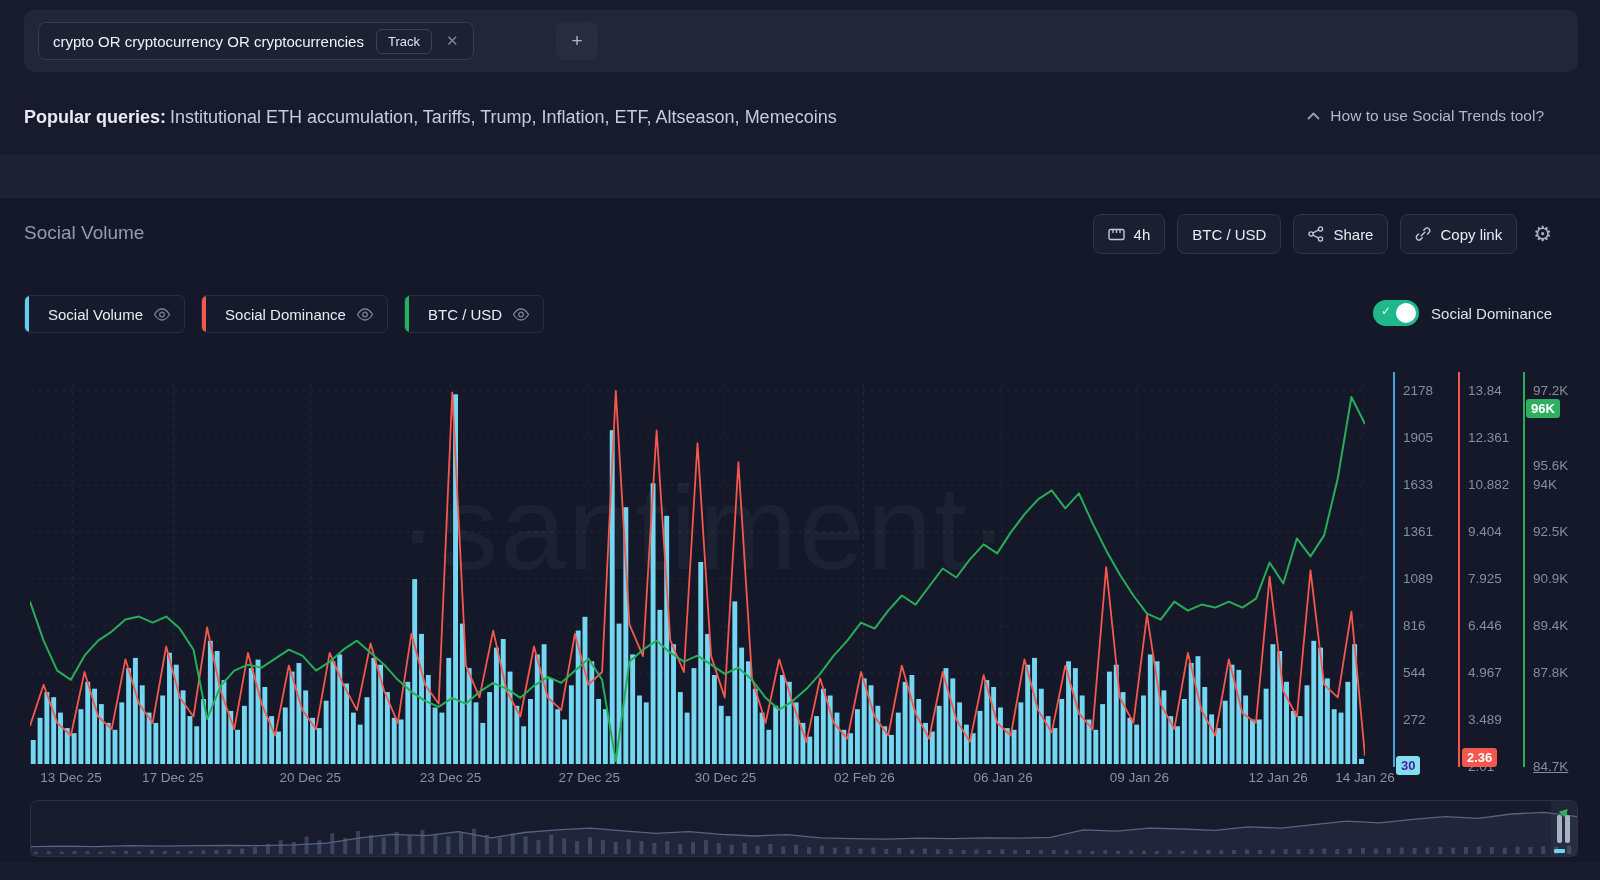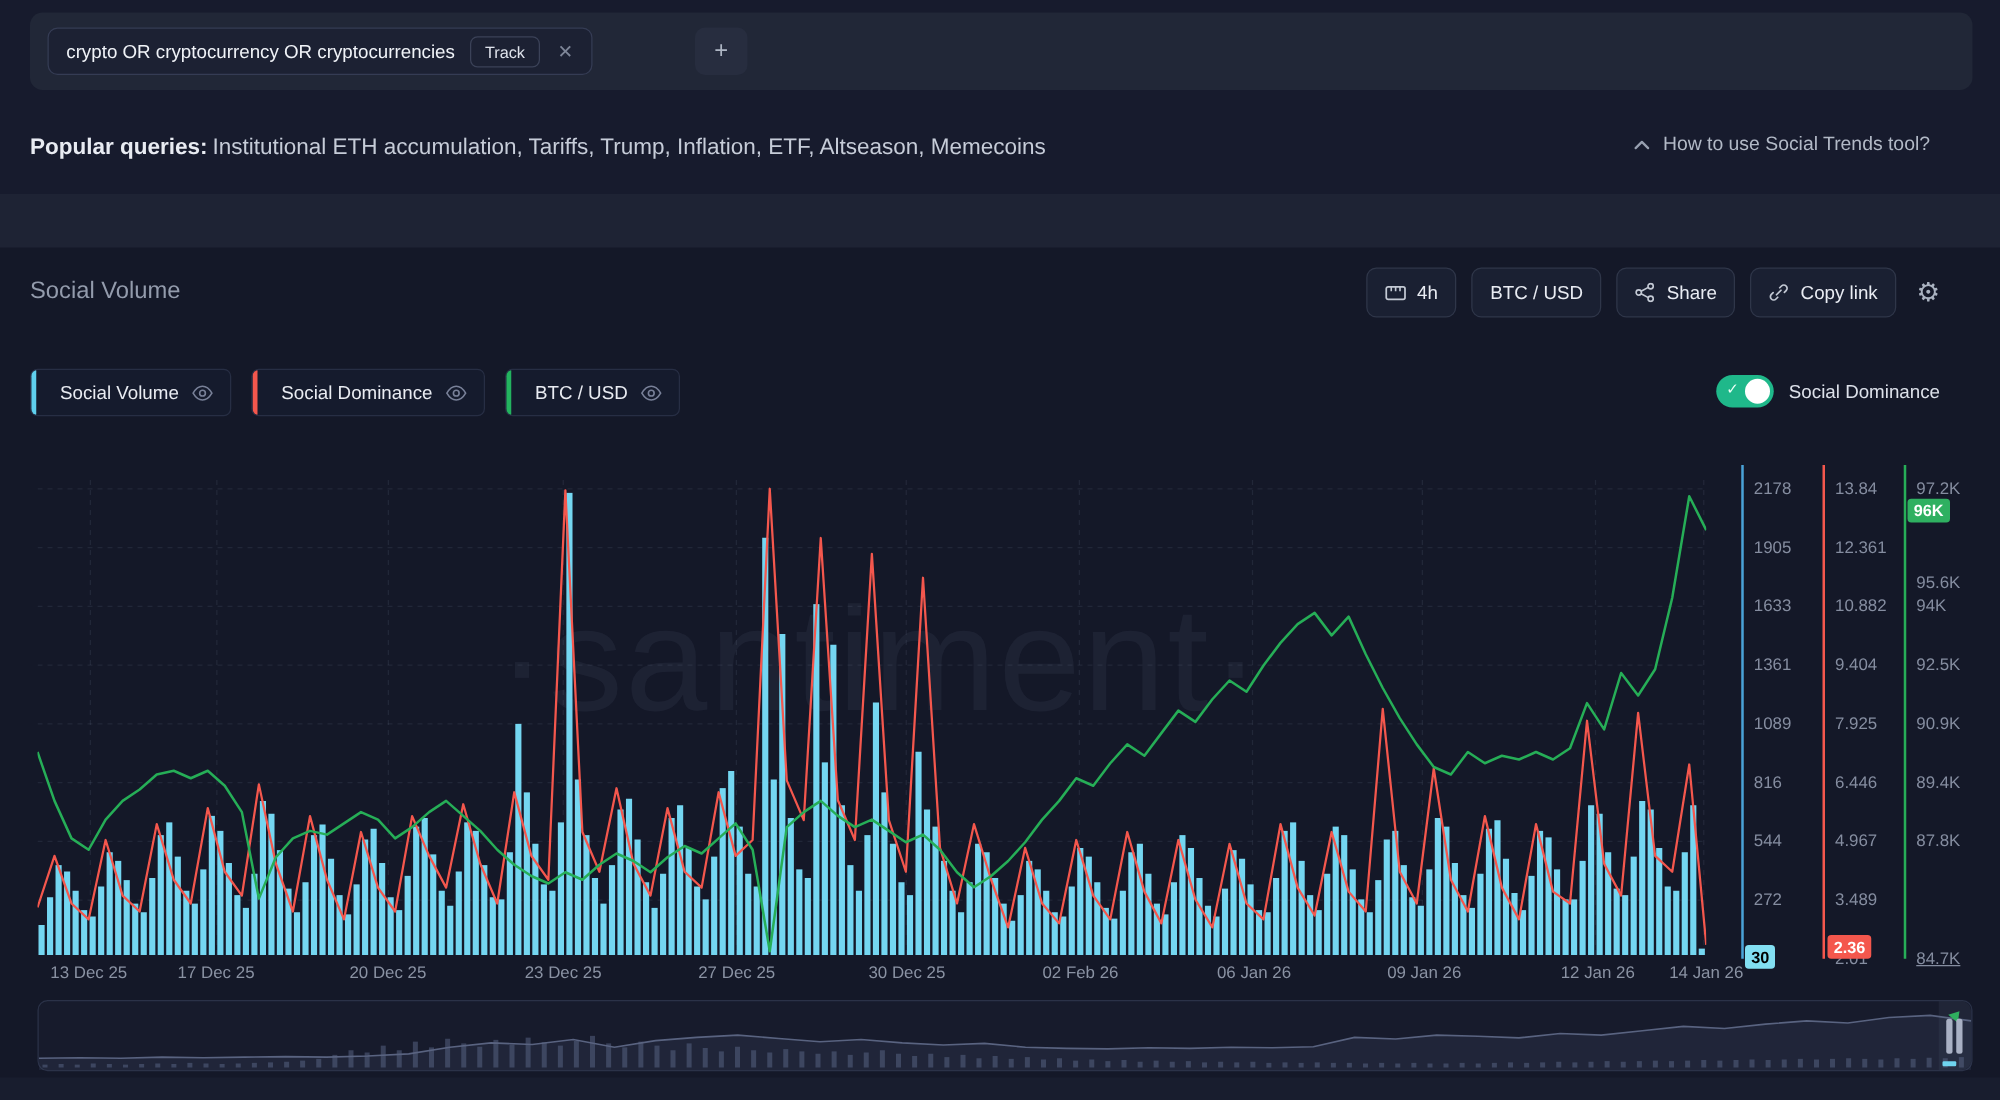--- a/index.html
+++ b/index.html
@@ -377,21 +377,21 @@
     </svg>
 <div class="rail" style="left: 1393px; background: rgb(74, 162, 216);"></div>
     <div class="tick-label" style="left: 1403px; top: 11px;">2178</div>
     <div class="tick-label" style="left: 1403px; top: 58px;">1905</div>
     <div class="tick-label" style="left: 1403px; top: 105px;">1633</div>
     <div class="tick-label" style="left: 1403px; top: 152px;">1361</div>
     <div class="tick-label" style="left: 1403px; top: 199px;">1089</div>
     <div class="tick-label" style="left: 1403px; top: 246px;">816</div>
     <div class="tick-label" style="left: 1403px; top: 293px;">544</div>
     <div class="tick-label" style="left: 1403px; top: 340px;">272</div>
-    <div class="badge" style="left: 1396px; top: 384px; background: rgb(130, 223, 242); color: #000000;">30</div>
+    <div class="badge" style="left: 1396px; top: 384px; background: rgb(130, 223, 242); color: #4c1d95;">30</div>
     <div class="rail" style="left: 1458px; background: rgb(244, 87, 77);"></div>
     <div class="tick-label" style="left: 1468px; top: 11px;">13.84</div>
     <div class="tick-label" style="left: 1468px; top: 58px;">12.361</div>
     <div class="tick-label" style="left: 1468px; top: 105px;">10.882</div>
     <div class="tick-label" style="left: 1468px; top: 152px;">9.404</div>
     <div class="tick-label" style="left: 1468px; top: 199px;">7.925</div>
     <div class="tick-label" style="left: 1468px; top: 246px;">6.446</div>
     <div class="tick-label" style="left: 1468px; top: 293px;">4.967</div>
     <div class="tick-label" style="left: 1468px; top: 340px;">3.489</div>
     <div class="tick-label" style="left: 1468px; top: 387px;">2.01</div>

